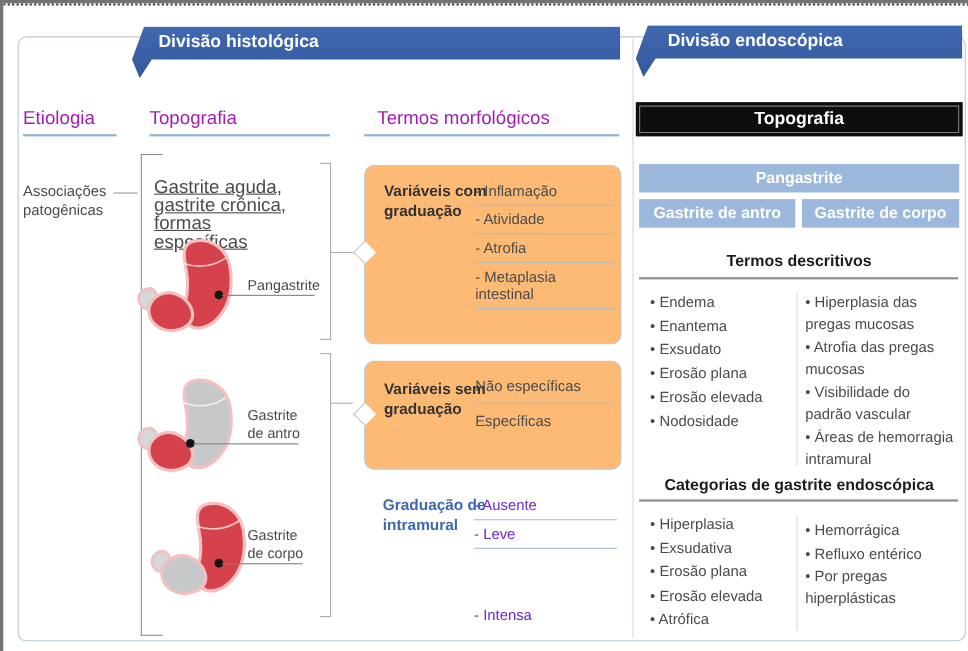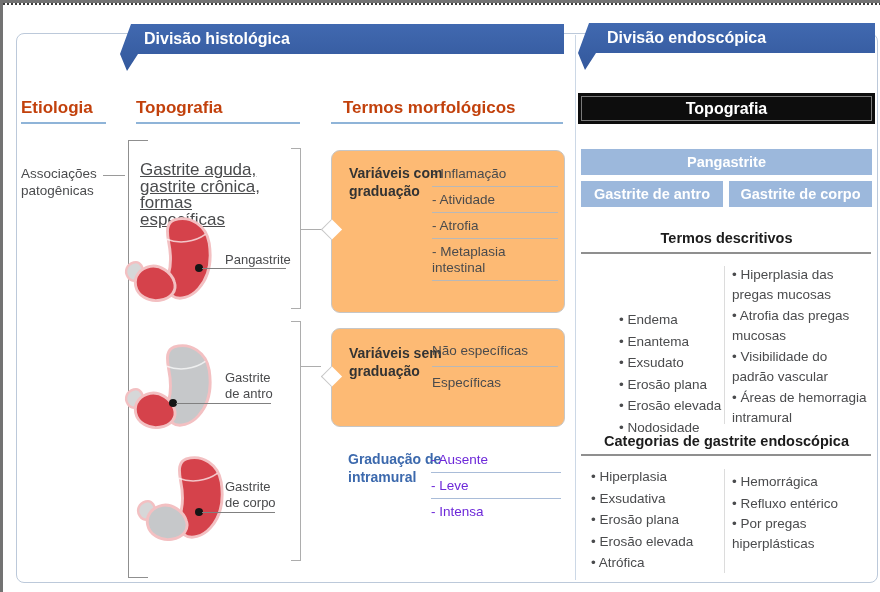--- a/index.html
+++ b/index.html
@@ -14,21 +14,21 @@
   .banner{height:47px;color:#fff;font-weight:bold;font-size:16px;
           background:linear-gradient(#4169b0,#33589c);
           clip-path:polygon(11px 0,100% 0,100% 64%,18px 64%,7px 100%,0 64%);}
   .banner span{display:block;line-height:30px;}
   .banner1{left:117px;top:21px;width:444px;}
   .banner1 span{padding-left:24px;}
   .banner2{left:575px;top:20px;width:297px;}
   .banner2 span{padding-left:29px;}
 
   
-  .colhead{font-size:17px;font-weight:bold;color:#c2410c;}
+  .colhead{font-size:17px;font-weight:normal;color:#a21caf;}
   .rule-blue{height:2px;background:#8fb4d8;}
   .rule-gray{height:2px;background:#8f8f8f;}
 
   .blackbar{left:575px;top:90px;width:297px;height:31px;background:#0d0d0d;color:#fff;
             font-weight:bold;font-size:16px;text-align:center;line-height:31px;
             box-shadow:inset 0 0 0 3px #0d0d0d, inset 0 0 0 4px rgba(255,255,255,.45);}
 
   .bodytext{font-size:13px;color:#4a4b4d;line-height:16.5px;}
 
   
@@ -40,21 +40,21 @@
   .mbox{border:1px solid #c6c6c6;border-radius:9px;background:#fdba74;}
   .mbox .tail{position:absolute;left:-8px;width:14px;height:14px;background:#fff;
               border-left:1px solid #c6c6c6;border-bottom:1px solid #c6c6c6;transform:rotate(45deg);}
   .mbox-label{position:absolute;font-size:14px;font-weight:bold;color:#333;line-height:18px;}
   .mitems{position:absolute;}
   .mitem{font-size:13.5px;color:#4a4b4d;padding:5px 0 4px;border-bottom:1px solid #b8b8b8;line-height:16px;}
   .mitem.last{border-bottom:none;}
   .mitem.it{font-style:italic;}
   .blue-label{font-size:14px;font-weight:bold;color:#3c69ad;line-height:18px;}
   .bitem{font-size:13.5px;color:#6d28d9;padding:5px 0 4px;border-bottom:1px solid #a9bcd8;line-height:16px;}
-  .bitem.last{border-bottom:none;}
+  .bitem.last{border-bottom:none;margin-top:48px;}
 
   
   .dot{width:8px;height:8px;border-radius:50%;background:#151515;}
   .ptr{height:1px;background:#808080;}
   .slabel{font-size:13px;color:#4a4b4d;line-height:15.5px;}
 
   
   .bluebar{background:#9cb8dc;color:#fff;font-weight:bold;font-size:14.5px;text-align:center;
            line-height:26px;height:26px;}
   .sec-title{width:291px;text-align:center;font-size:14.5px;font-weight:bold;color:#1c1c1c;}
@@ -155,21 +155,21 @@
     <div class="bitem">- Leve</div>
     <div class="bitem last">- Intensa</div>
   </div>
 
   <div class="abs bluebar" style="left:578px;top:146px;width:291px;">Pangastrite</div>
   <div class="abs bluebar" style="left:578px;top:178px;width:142px;">Gastrite de antro</div>
   <div class="abs bluebar" style="left:726px;top:178px;width:143px;">Gastrite de corpo</div>
 
   <div class="abs sec-title" style="left:578px;top:227px;">Termos descritivos</div>
   <div class="abs rule-gray" style="left:578px;top:249px;width:290px;"></div>
-  <div class="abs list" style="left:616px;top:261px;width:132px;margin-top:45px;">
+  <div class="abs list" style="left:588px;top:261px;width:132px;">
     <div class="li">• Endema</div>
     <div class="li">• Enantema</div>
     <div class="li">• Exsudato</div>
     <div class="li">• Erosão plana</div>
     <div class="li">• Erosão elevada</div>
     <div class="li">• Nodosidade</div>
   </div>
   <div class="abs vdiv" style="left:721px;top:263px;height:158px;"></div>
   <div class="abs list" style="left:729px;top:262px;width:141px;">
     <div class="li wrap">• Hiperplasia das pregas mucosas</div>

